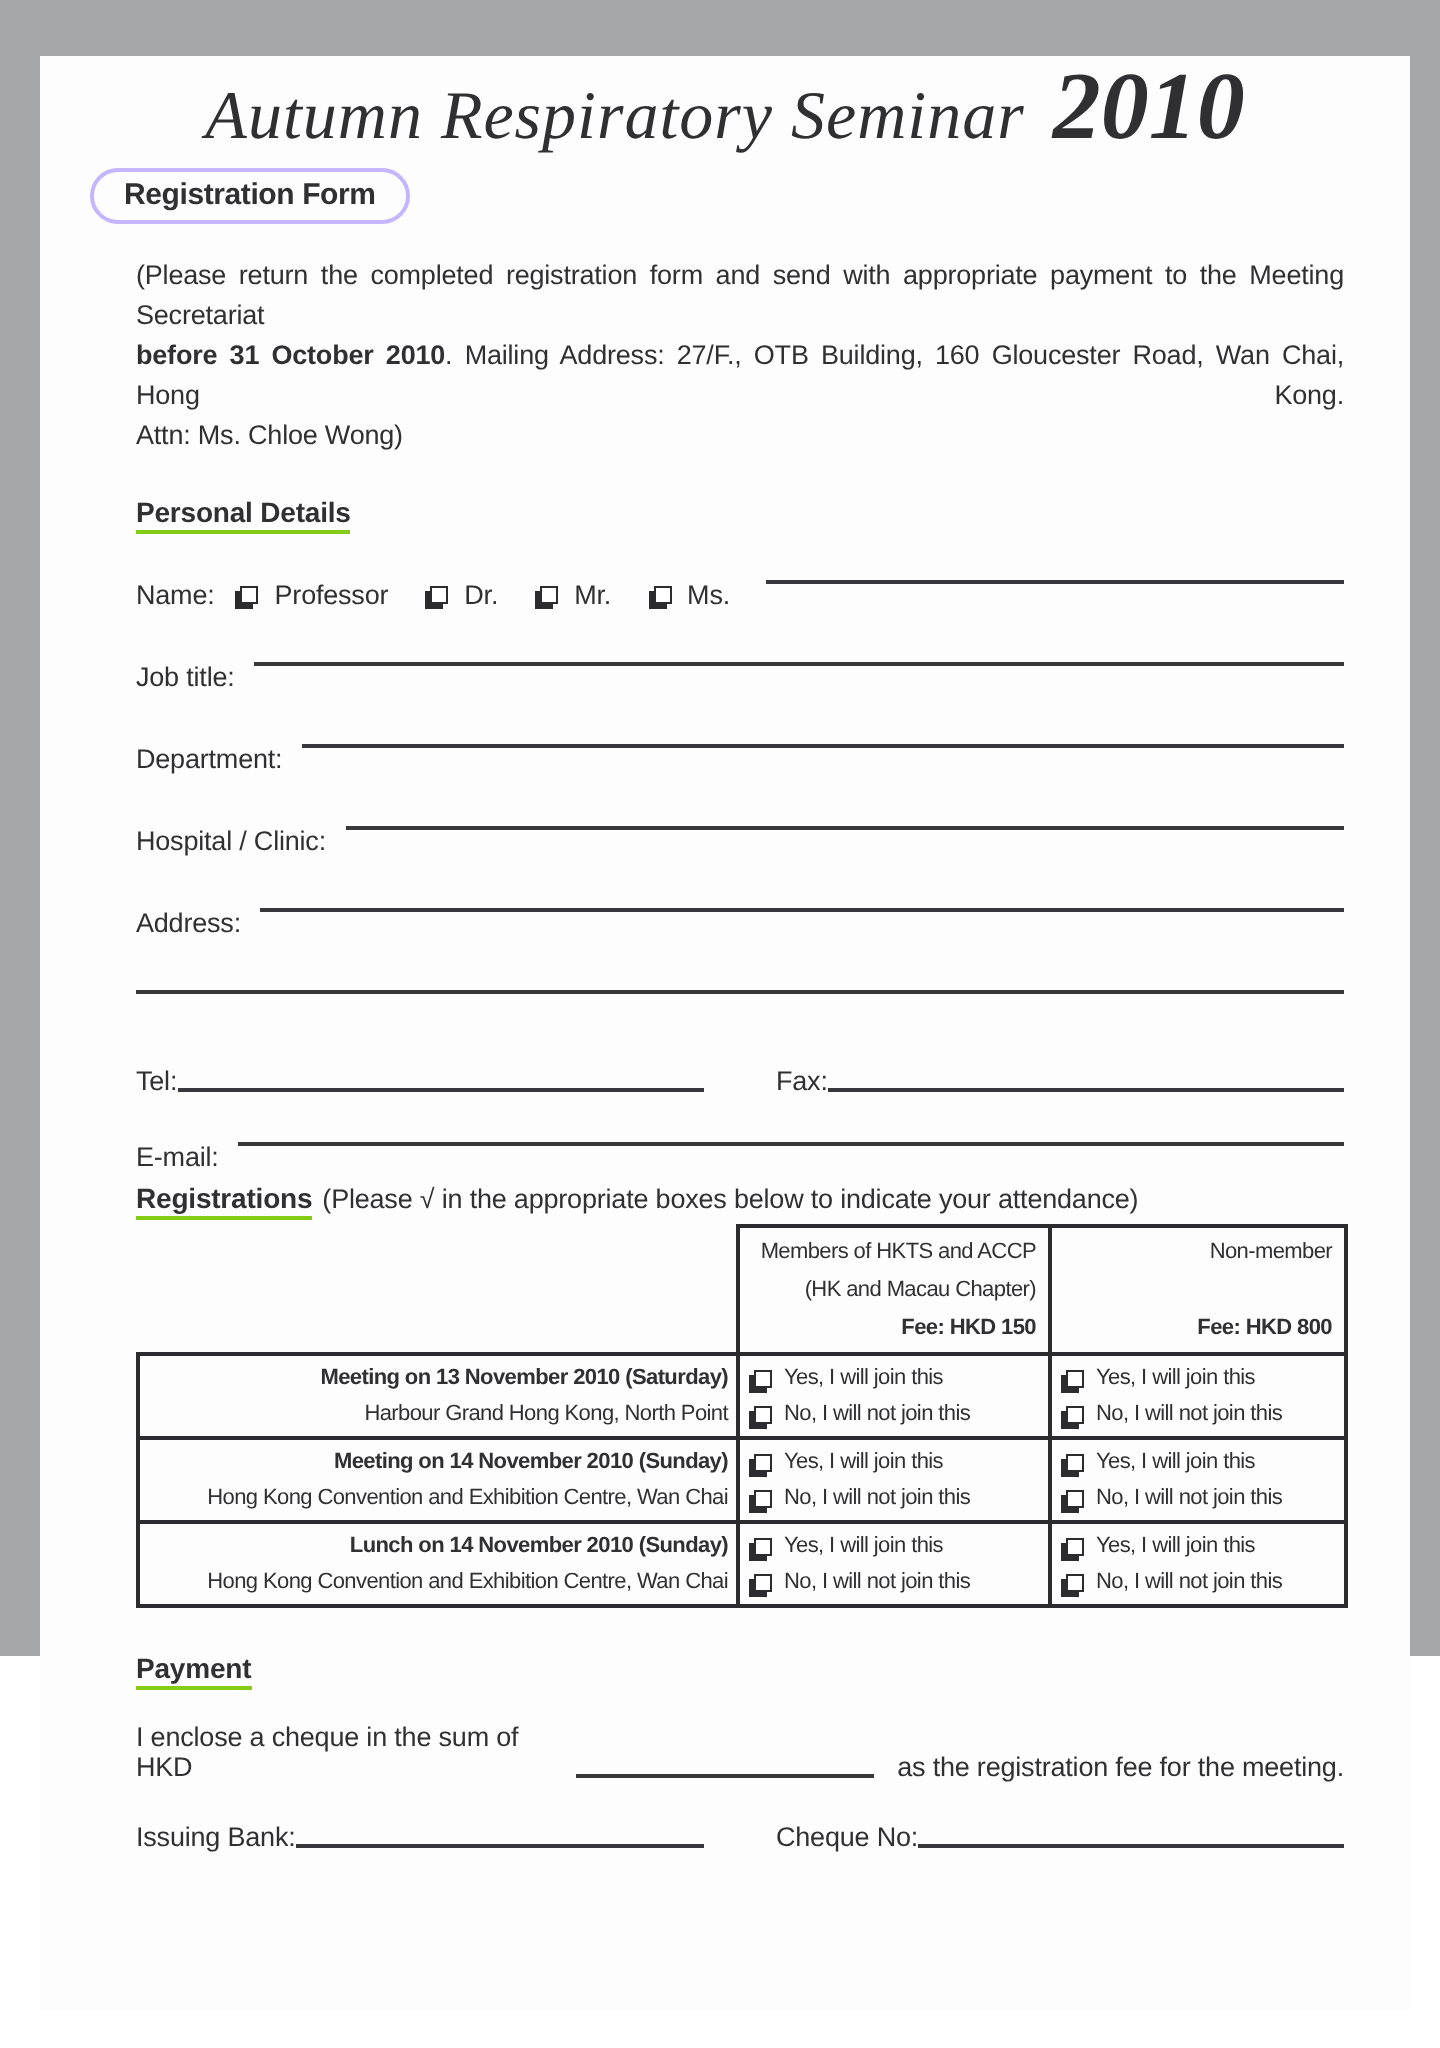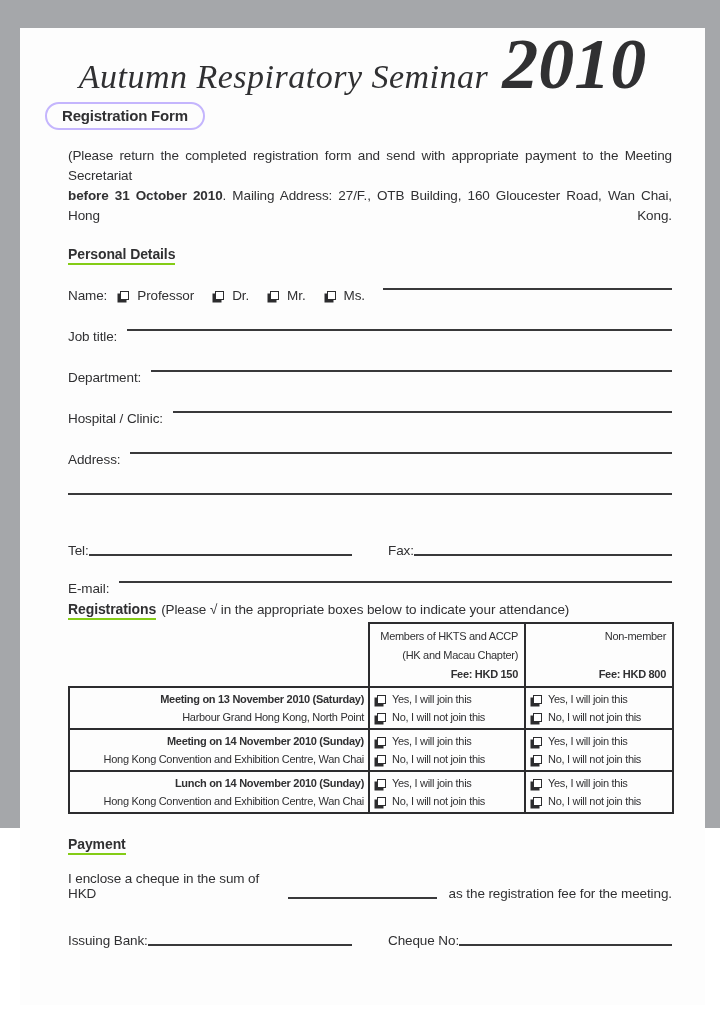--- a/index.html
+++ b/index.html
@@ -4,42 +4,42 @@
 <style>
   * { margin:0; padding:0; box-sizing:border-box; }
   html,body { width:720px; height:1024px; }
   body { font-family:"Liberation Sans", sans-serif; color:#303032; }
   .frame { width:720px; height:828px; background:#a5a7aa; padding:28px 15px 19px 20px; }
   .page { width:685px; height:977px; background:#fdfdfd; overflow:hidden; }
 
   
   .title-row { display:flex; justify-content:center; align-items:baseline; gap:14px; padding-top:6px; }
   .title-main { font-family:"Liberation Serif", serif; font-style:italic; font-size:34px; letter-spacing:0.5px; }
-  .title-year { font-family:"Liberation Serif", serif; font-style:italic; font-weight:bold; font-size:72px; line-height:0.85; }
+  .title-year { font-family:"Liberation Serif", serif; font-style:italic; font-weight:bold; font-size:48px; line-height:0.85; }
 
   .pill-wrap { margin:6px 0 0 25px; }
   .pill { display:inline-block; border:2px solid #c4b5fd; border-radius:15px; padding:3px 15px 4px; font-weight:bold; font-size:15px; letter-spacing:-0.2px; }
 
   .content { padding:0 33px 0 48px; font-size:13.5px; letter-spacing:-0.1px; }
 
   .intro { margin-top:16px; line-height:20px; }
   .just { text-align:justify; text-align-last:justify; }
   .b { font-weight:bold; }
 
   .sec-head { display:inline-block; font-weight:bold; border-bottom:2px solid #84cc16; padding-bottom:1px; font-size:14px; }
   .sec-personal { margin-top:20px; }
   .sec-reg { margin-top:2px; }
   .sec-pay { margin-top:22px; }
   .reg-instr { margin-left:5px; }
 
   .frow { display:flex; align-items:flex-start; margin-top:23px; min-height:18px; }
   .frow .lbl { white-space:nowrap; margin-right:10px; }
   .line { flex:1; border-bottom:2px solid #39393b; margin-bottom:2px; }
 
-  .split { display:flex; margin-top:29px; }
+  .split { display:flex; margin-top:17px; }
   .split .half { flex:1; display:flex; align-items:flex-end; min-height:18px; }
   .split .half + .half { margin-left:36px; }
 
   .sal { display:flex; align-items:center; margin-right:18px; white-space:nowrap; margin-bottom:1px; }
   .cb { width:9px; height:9px; border:1.5px solid #2c2c2e; background:#fff;
         box-shadow:-2.5px 2.5px 0 0 #2c2c2e; margin:0 8px 0 3px; flex:0 0 auto; }
 
   
   .reg-table { border-collapse:collapse; margin-top:2px; width:604px; table-layout:fixed;
                font-size:11px; letter-spacing:-0.3px;text-align:right; }
@@ -73,20 +73,21 @@
 
     <div class="pill-wrap">
       <span class="pill">Registration Form</span>
     </div>
 
     <div class="content">
 
       <div class="intro">
         <div class="just">(Please return the completed registration form and send with appropriate payment to the Meeting Secretariat</div>
         <div class="just"><span class="b">before 31 October 2010</span><span>. Mailing Address: 27/F., OTB Building, 160 Gloucester Road, Wan Chai, Hong Kong.</span></div>
+        <div>Attn: Ms. Chloe Wong)</div>
       </div>
 
       <div class="sec-personal">
         <span class="sec-head">Personal Details</span>
       </div>
 
       <div class="frow">
         <span class="lbl">Name:</span>
         <span class="sal">
             <span class="cb"></span>

